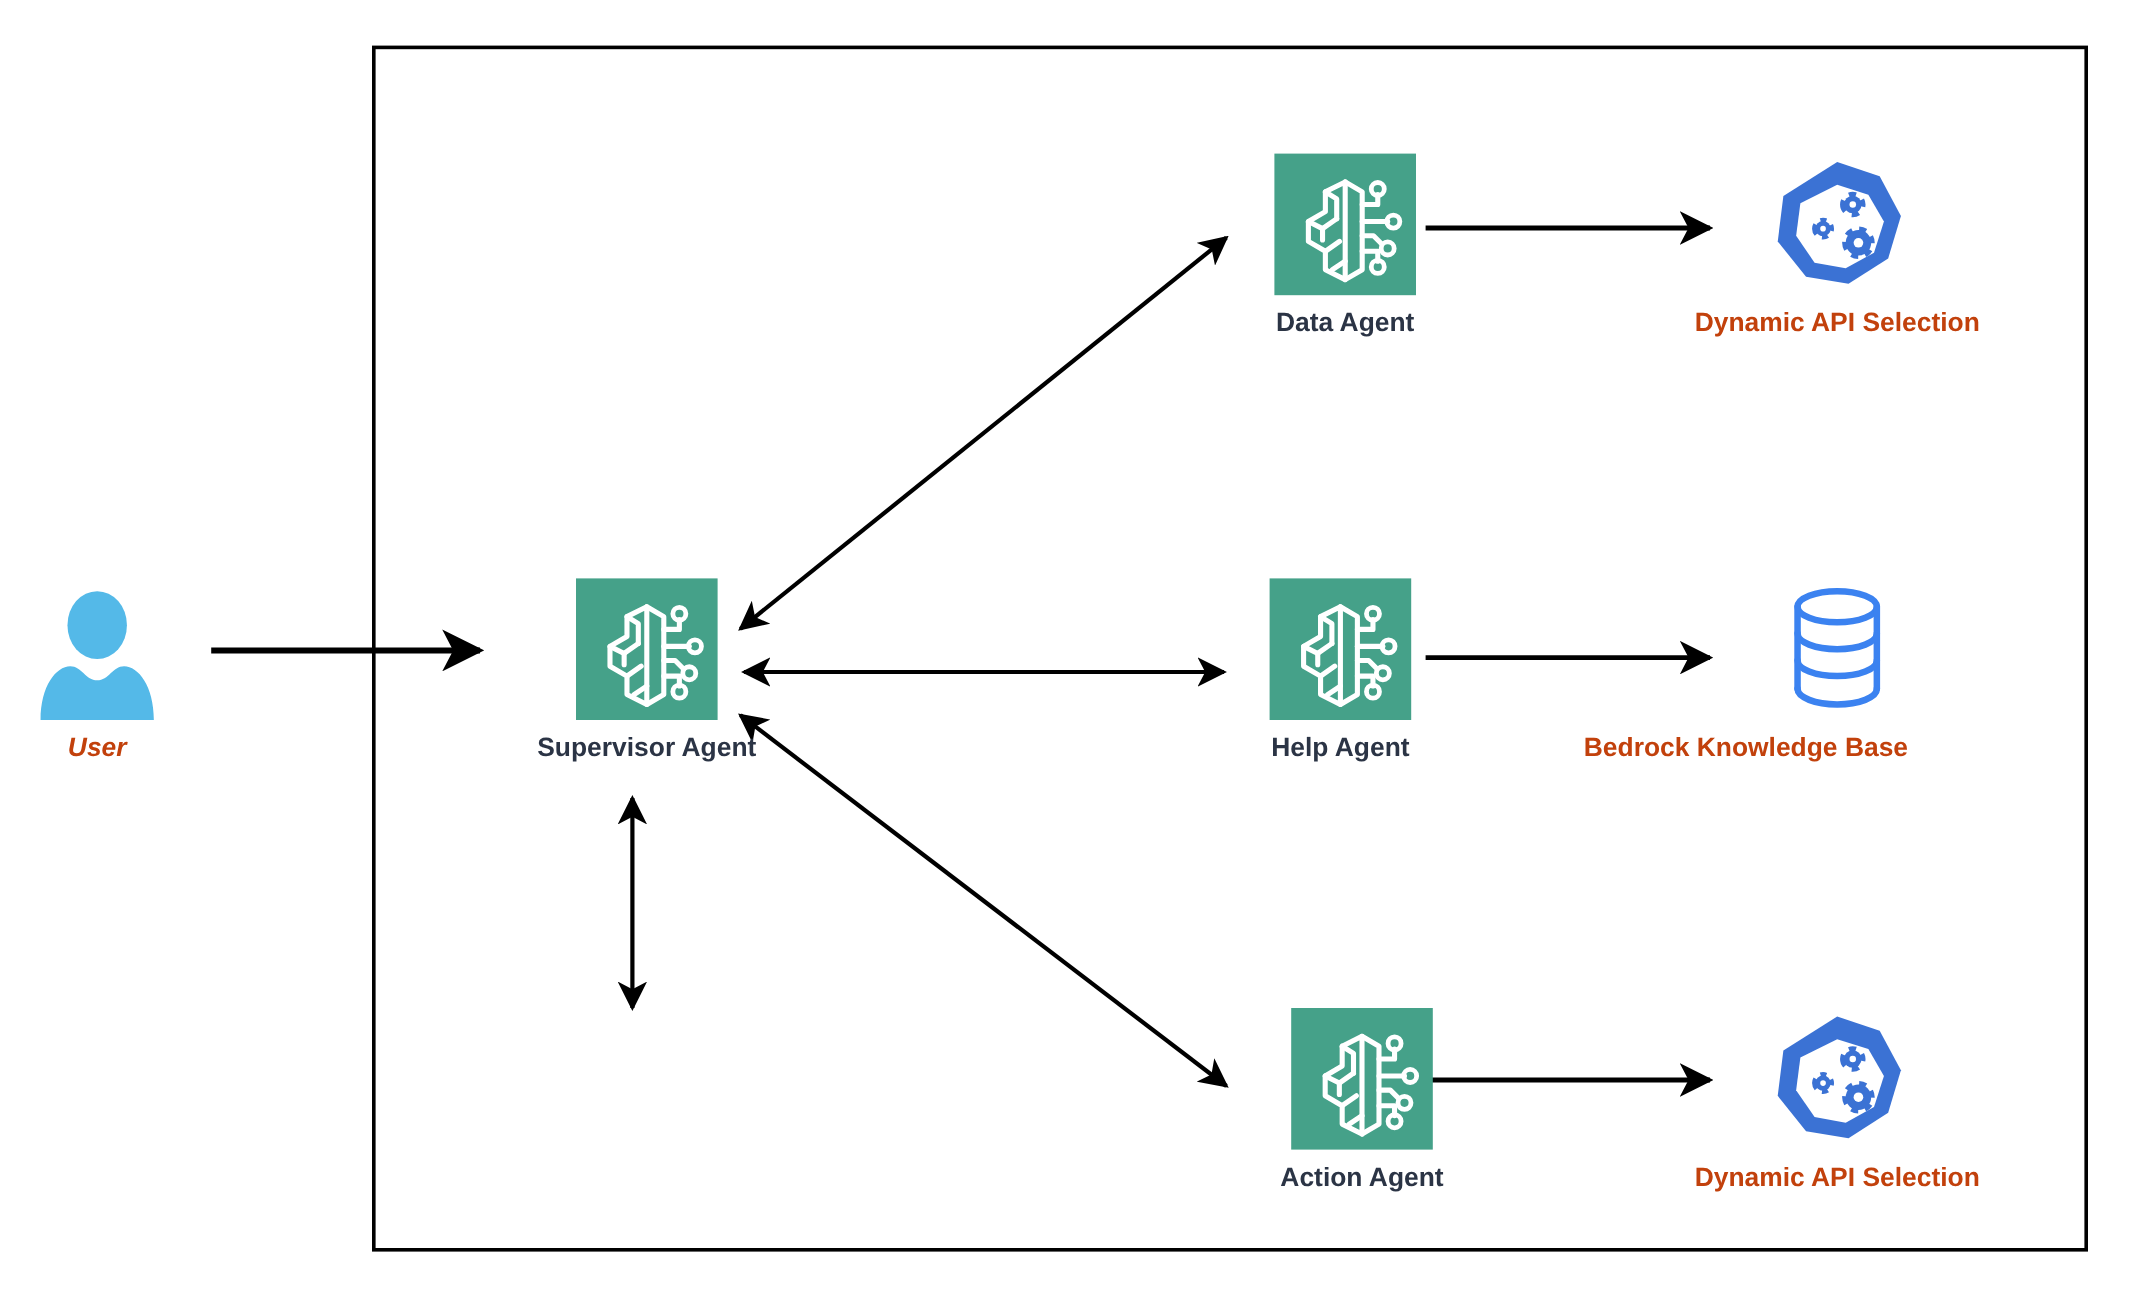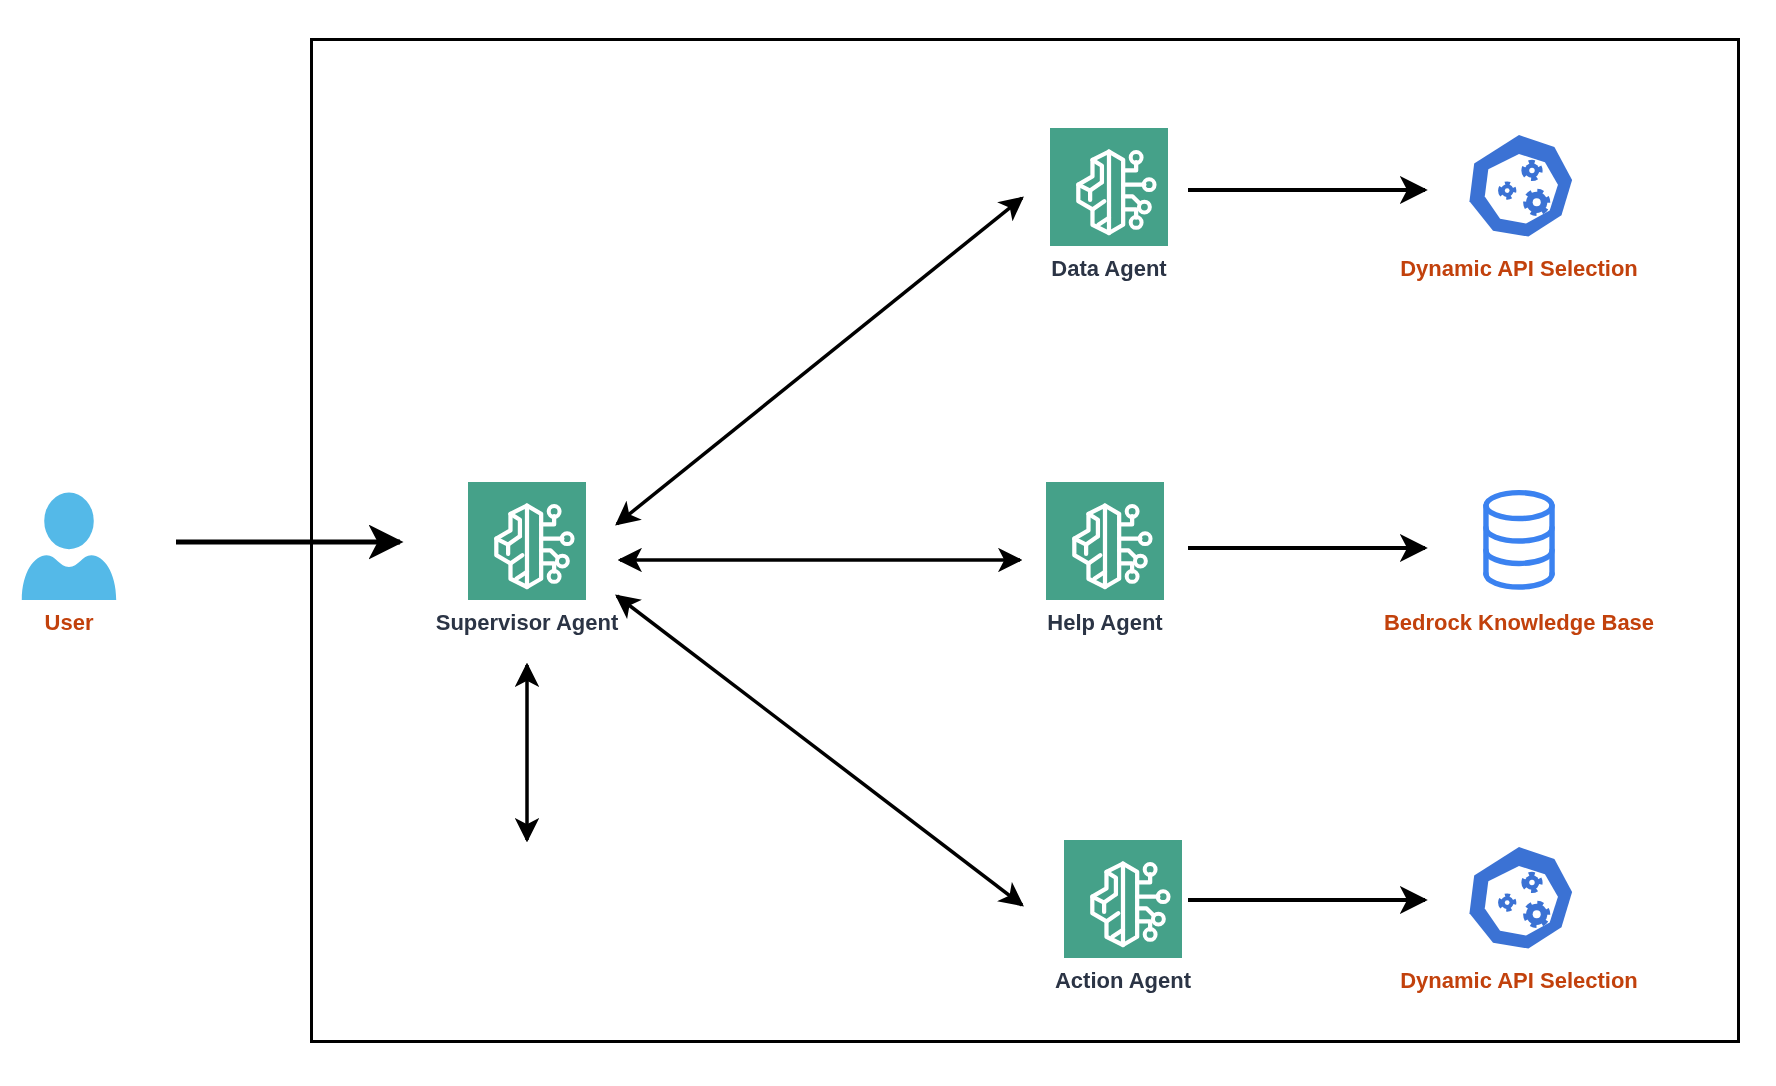--- a/index.html
+++ b/index.html
@@ -32,20 +32,21 @@
     height: 1005px;
     border: 3px solid #000000;
     box-sizing: border-box;
     background: transparent;
   }
   .node {
     position: absolute;
     display: flex;
     flex-direction: column;
     align-items: center;
+    margin-left: 12px;
   }
   .node-label {
     margin-top: 10px;
     font-size: 22px;
     font-weight: bold;
     white-space: nowrap;
     line-height: 1.15;
     text-align: center;
   }
   .label-navy { color: #2b3445; }
@@ -55,28 +56,28 @@
     width: 118px;
     height: 118px;
     background: #45a189;
     display: block;
   }
   .person-icon { width: 118px; height: 118px; display:block; }
   .hex-icon    { width: 118px; height: 118px; display:block; }
   .db-icon     { width: 118px; height: 118px; display:block; }
 
   
-  #node-user            { left: 10px;   top: 482px; width:118px; }
+  #node-user            { left: 10px;   top: 482px; width:118px;font-style:italic; }
   #node-supervisor      { left: 468px;  top: 482px; width:118px; }
   #node-user-feedback   { left: 466px;  top: 860px; width:118px; }
   #node-data-agent      { left: 1050px; top: 128px; width:118px; }
   #node-help-agent      { left: 1050px; top: 482px; width:110px; }
   #node-action-agent    { left: 1050px; top: 840px; width:118px;padding-left:14px; }
   #node-api-top         { left: 1460px; top: 128px; width:118px; }
-  #node-kb              { left: 1460px; top: 482px; width:118px; }
+  #node-kb              { left: 1460px; top: 482px; width:118px;align-items:flex-end; }
   #node-api-bottom      { left: 1460px; top: 840px; width:118px; }
 
   
   #node-user .node-label,
   #node-supervisor .node-label,
   #node-user-feedback .node-label,
   #node-data-agent .node-label,
   #node-help-agent .node-label,
   #node-action-agent .node-label,
   #node-api-top .node-label,

